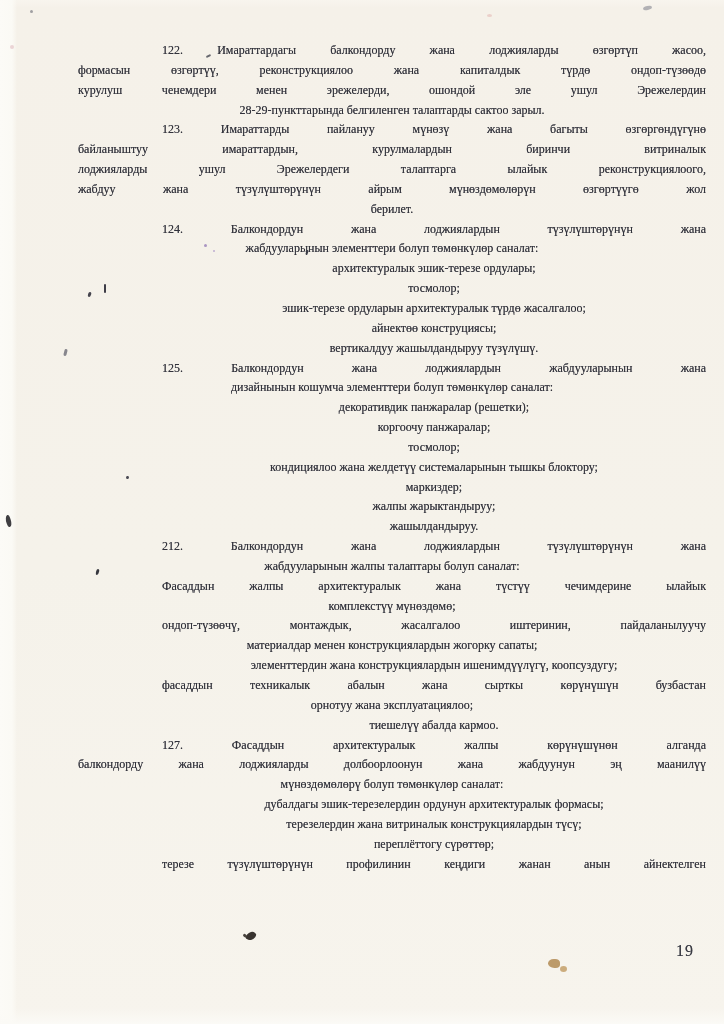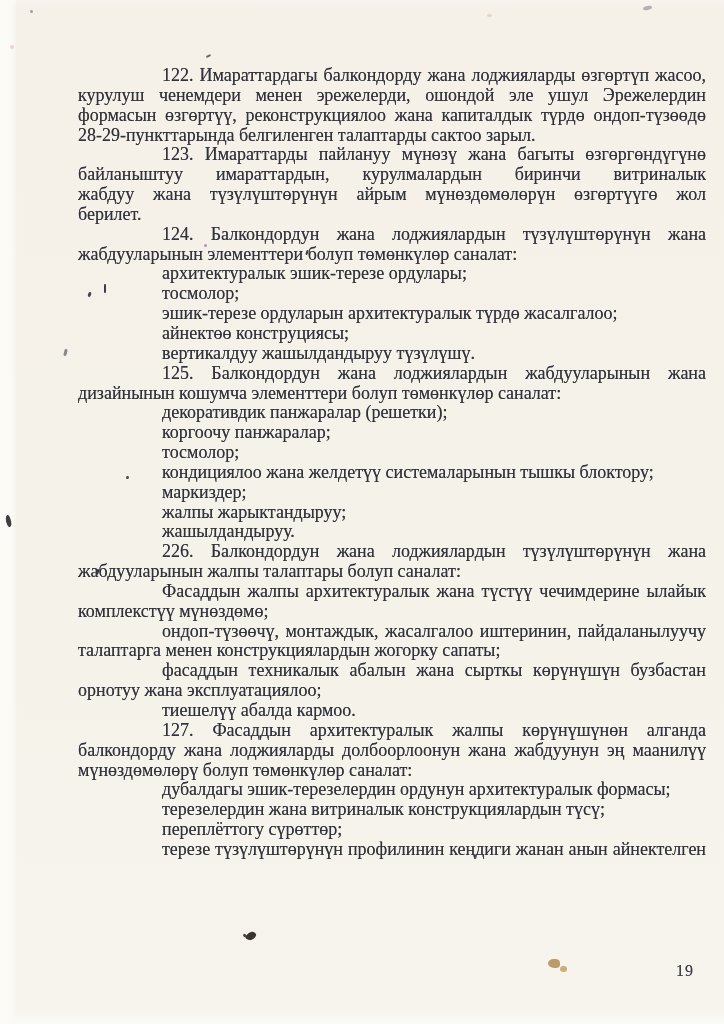--- a/index.html
+++ b/index.html
@@ -12,36 +12,36 @@
   }
   
   .edge-left{position:absolute;left:0;top:0;width:17px;height:100%;
     background:linear-gradient(90deg,#fcfbf7 0%,#fbfaf5 70%,rgba(251,250,245,0) 100%);}
   .edge-bottom{position:absolute;left:0;bottom:0;width:100%;height:16px;
     background:linear-gradient(0deg,#fbfaf6 0%,rgba(251,250,246,0) 100%);}
   .edge-top{position:absolute;left:0;top:0;width:100%;height:8px;
     background:linear-gradient(180deg,#f8f5ee 0%,rgba(248,245,238,0) 100%);}
 
   .text-block{
-    position:absolute;left:78px;top:66px;width:628px;
+    position:absolute;left:78px;top:41px;width:628px;
     color:#31323b;
-    font-size:18px;
+    font-size:12px;
     letter-spacing:0;
     text-shadow:0 0 .5px rgba(44,45,56,.65);
   }
   .line{
     height:19.85px;line-height:19.85px;
     white-space:nowrap;
-    text-align:left;
+    text-align:center;
   }
   .line.fill{white-space:normal;text-align:justify;text-align-last:justify;overflow:hidden;}
   .line.indent{text-indent:84px;}
 
   .page-number{
-    position:absolute;left:676px;top:962px;
+    position:absolute;left:676px;top:942px;
     color:#3a3b44;font-size:16px;letter-spacing:1px;
     text-shadow:0 0 .5px rgba(44,45,56,.6);
   }
 
   
   .mark{position:absolute;}
   .m-comma1{left:88px;top:292px;width:3px;height:5px;background:#46454e;border-radius:60% 40% 60% 60%;transform:rotate(18deg);}
   .m-tick1{left:104px;top:284px;width:2px;height:9px;background:#3e3d47;border-radius:1px;}
   .m-apos{left:64px;top:349px;width:3px;height:7px;background:#6c6c75;border-radius:2px;transform:rotate(14deg);opacity:.8;}
   .m-edge-squiggle{left:6px;top:515px;width:5px;height:12px;background:#403f42;border-radius:70% 30% 60% 40%;transform:rotate(-18deg);}
@@ -64,49 +64,51 @@
 <body>
 
 <div class="page">
 
   <div class="edge-top"></div>
   <div class="edge-left"></div>
   <div class="edge-bottom"></div>
 
   <div class="text-block">
       <div class="line indent fill">122. Имараттардагы балкондорду жана лоджияларды өзгөртүп жасоо,</div>
+      <div class="line fill">формасын өзгөртүү, реконструкциялоо жана капиталдык түрдө ондоп-түзөөдө</div>
       <div class="line fill">курулуш ченемдери менен эрежелерди, ошондой эле ушул Эрежелердин</div>
-      <div class="line fill">формасын өзгөртүү, реконструкциялоо жана капиталдык түрдө ондоп-түзөөдө</div>
       <div class="line">28-29-пункттарында белгиленген талаптарды сактоо зарыл.</div>
       <div class="line indent fill">123. Имараттарды пайлануу мүнөзү жана багыты өзгөргөндүгүнө</div>
       <div class="line fill">байланыштуу имараттардын, курулмалардын биринчи витриналык</div>
+      <div class="line fill">лоджияларды ушул Эрежелердеги талаптарга ылайык реконструкциялоого,</div>
       <div class="line fill">жабдуу жана түзүлүштөрүнүн айрым мүнөздөмөлөрүн өзгөртүүгө жол</div>
       <div class="line">берилет.</div>
       <div class="line indent fill">124. Балкондордун жана лоджиялардын түзүлүштөрүнүн жана</div>
       <div class="line">жабдууларынын элементтери болуп төмөнкүлөр саналат:</div>
       <div class="line indent">архитектуралык эшик-терезе ордулары;</div>
       <div class="line indent">тосмолор;</div>
       <div class="line indent">эшик-терезе ордуларын архитектуралык түрдө жасалгалоо;</div>
       <div class="line indent">айнектөө конструциясы;</div>
       <div class="line indent">вертикалдуу жашылдандыруу түзүлүшү.</div>
       <div class="line indent fill">125. Балкондордун жана лоджиялардын жабдууларынын жана</div>
       <div class="line">дизайнынын кошумча элементтери болуп төмөнкүлөр саналат:</div>
       <div class="line indent">декоративдик панжаралар (решетки);</div>
       <div class="line indent">коргоочу панжаралар;</div>
       <div class="line indent">тосмолор;</div>
       <div class="line indent">кондициялоо жана желдетүү системаларынын тышкы блоктору;</div>
       <div class="line indent">маркиздер;</div>
       <div class="line indent">жалпы жарыктандыруу;</div>
       <div class="line indent">жашылдандыруу.</div>
-      <div class="line indent fill">226. Балкондордун жана лоджиялардын түзүлүштөрүнүн жана</div>
+      <div class="line indent fill">212. Балкондордун жана лоджиялардын түзүлүштөрүнүн жана</div>
       <div class="line">жабдууларынын жалпы талаптары болуп саналат:</div>
       <div class="line indent fill">Фасаддын жалпы архитектуралык жана түстүү чечимдерине ылайык</div>
       <div class="line">комплекстүү мүнөздөмө;</div>
       <div class="line indent fill">ондоп-түзөөчү, монтаждык, жасалгалоо иштеринин, пайдаланылуучу</div>
-      <div class="line">талаптарга менен конструкциялардын жогорку сапаты;</div>
+      <div class="line">материалдар менен конструкциялардын жогорку сапаты;</div>
+      <div class="line indent">элементтердин жана конструкциялардын ишенимдүүлүгү, коопсуздугу;</div>
       <div class="line indent fill">фасаддын техникалык абалын жана сырткы көрүнүшүн бузбастан</div>
       <div class="line">орнотуу жана эксплуатациялоо;</div>
       <div class="line indent">тиешелүү абалда кармоо.</div>
       <div class="line indent fill">127. Фасаддын архитектуралык жалпы көрүнүшүнөн алганда</div>
       <div class="line fill">балкондорду жана лоджияларды долбоорлоонун жана жабдуунун эң маанилүү</div>
       <div class="line">мүнөздөмөлөрү болуп төмөнкүлөр саналат:</div>
       <div class="line indent">дубалдагы эшик-терезелердин ордунун архитектуралык формасы;</div>
       <div class="line indent">терезелердин жана витриналык конструкциялардын түсү;</div>
       <div class="line indent">переплёттогу сүрөттөр;</div>
       <div class="line indent fill">терезе түзүлүштөрүнүн профилинин кеңдиги жанан анын айнектелген</div>

